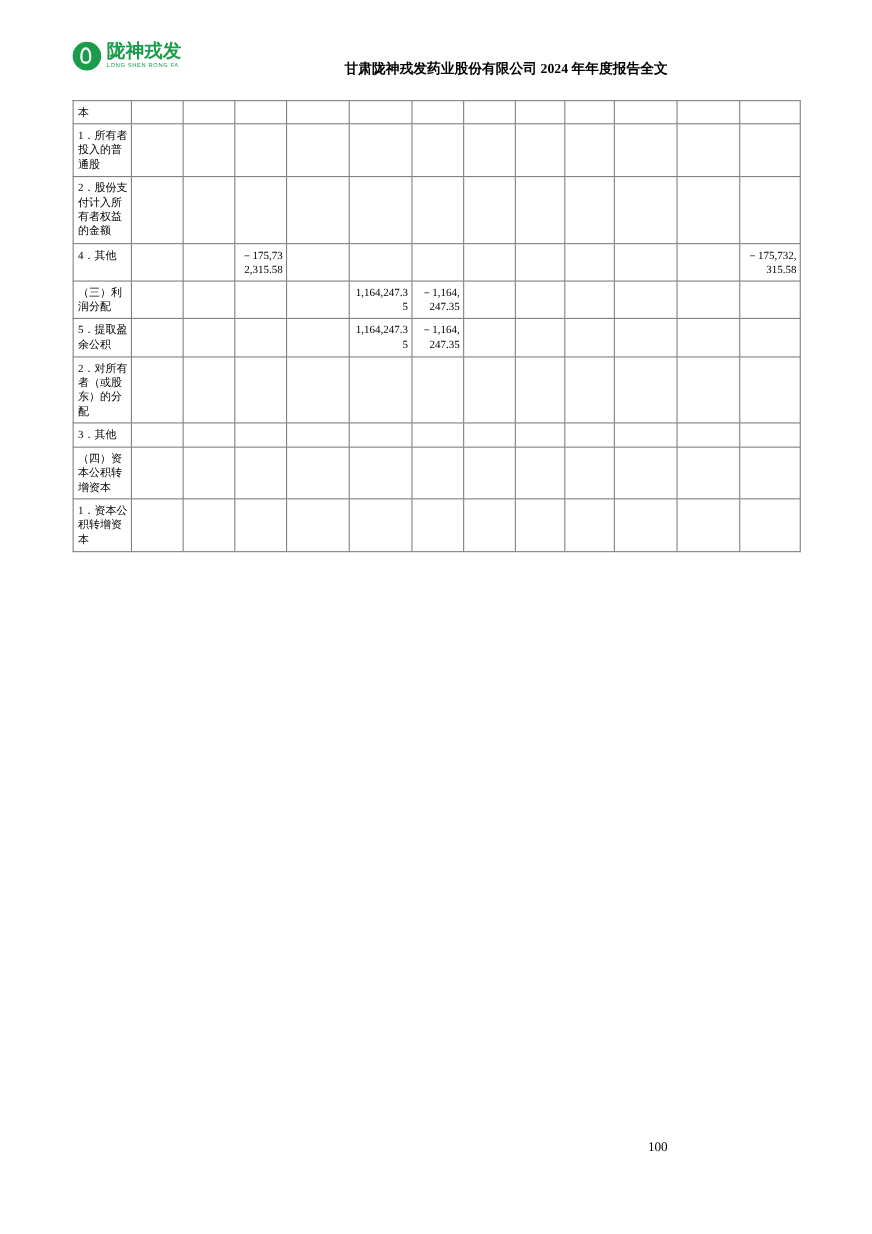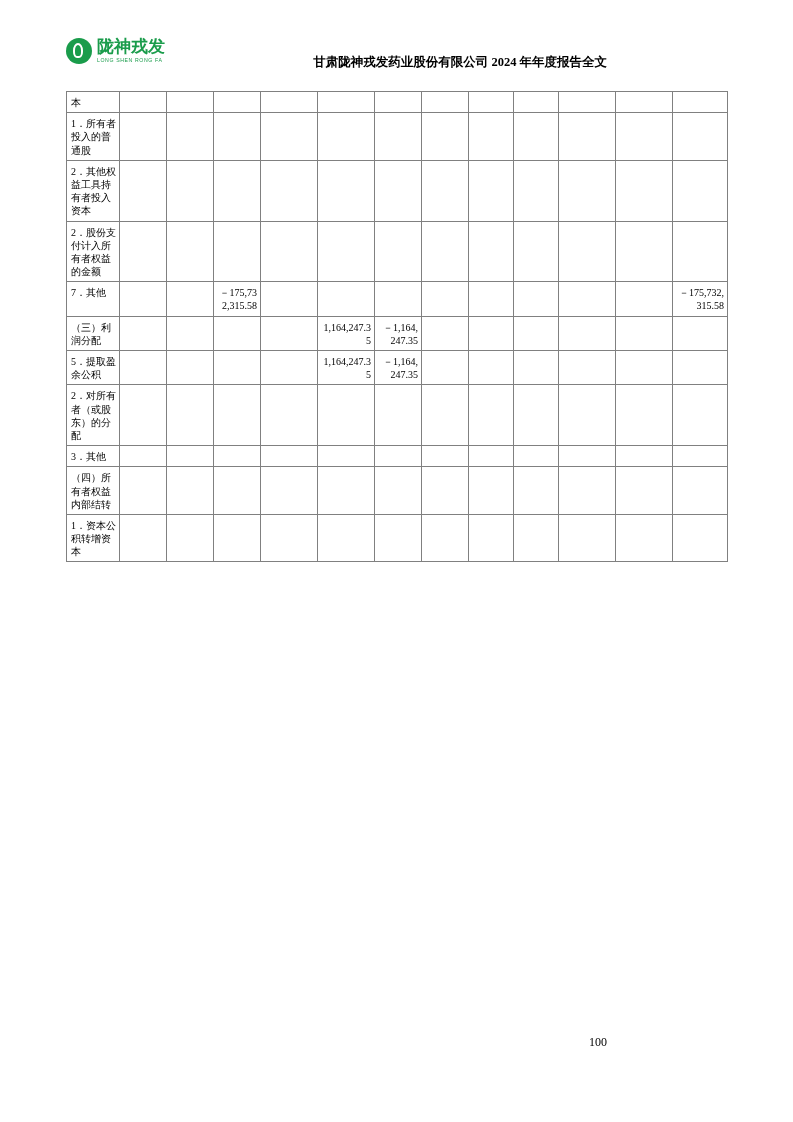--- a/index.html
+++ b/index.html
@@ -192,51 +192,36 @@
           <td class="num"></td>
           <td class="num"></td>
           <td class="num"></td>
           <td class="num"></td>
           <td class="num"></td>
           <td class="num"></td>
           <td class="num"></td>
           <td class="num"></td>
         </tr>
         <tr>
-          <td class="label">2．其他权益工具持有者投入资本</td>
-          <td class="num"></td>
-          <td class="num"></td>
-          <td class="num"></td>
-          <td class="num"></td>
-          <td class="num"></td>
-          <td class="num"></td>
-          <td class="num"></td>
-          <td class="num"></td>
-          <td class="num"></td>
-          <td class="num"></td>
-          <td class="num"></td>
-          <td class="num"></td>
-        </tr>
-        <tr>
           <td class="label">2．股份支付计入所有者权益的金额</td>
           <td class="num"></td>
           <td class="num"></td>
           <td class="num"></td>
           <td class="num"></td>
           <td class="num"></td>
           <td class="num"></td>
           <td class="num"></td>
           <td class="num"></td>
           <td class="num"></td>
           <td class="num"></td>
           <td class="num"></td>
           <td class="num"></td>
         </tr>
         <tr>
-          <td class="label">7．其他</td>
+          <td class="label">4．其他</td>
           <td class="num"></td>
           <td class="num"></td>
           <td class="num">－175,732,315.58</td>
           <td class="num"></td>
           <td class="num"></td>
           <td class="num"></td>
           <td class="num"></td>
           <td class="num"></td>
           <td class="num"></td>
           <td class="num"></td>
@@ -297,21 +282,21 @@
           <td class="num"></td>
           <td class="num"></td>
           <td class="num"></td>
           <td class="num"></td>
           <td class="num"></td>
           <td class="num"></td>
           <td class="num"></td>
           <td class="num"></td>
         </tr>
         <tr>
-          <td class="label">（四）所有者权益内部结转</td>
+          <td class="label">（四）资本公积转增资本</td>
           <td class="num"></td>
           <td class="num"></td>
           <td class="num"></td>
           <td class="num"></td>
           <td class="num"></td>
           <td class="num"></td>
           <td class="num"></td>
           <td class="num"></td>
           <td class="num"></td>
           <td class="num"></td>

